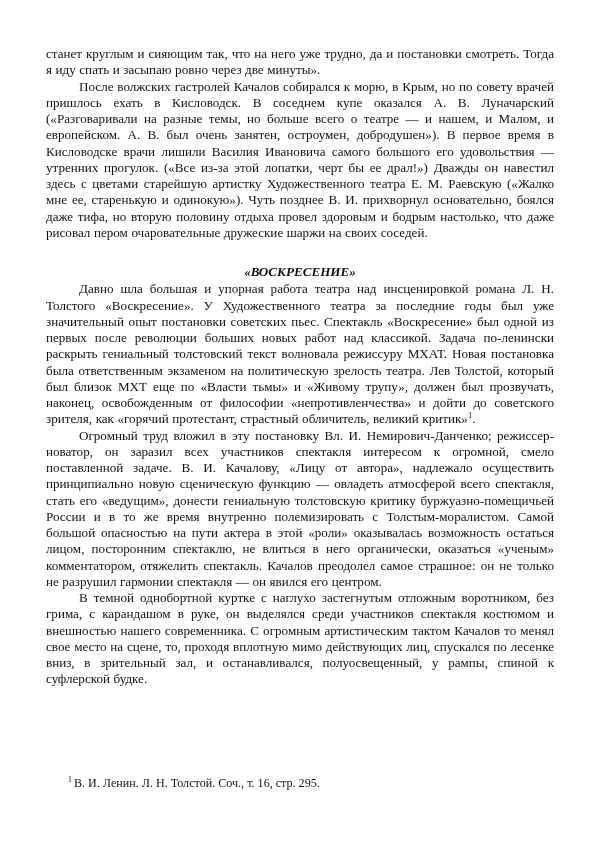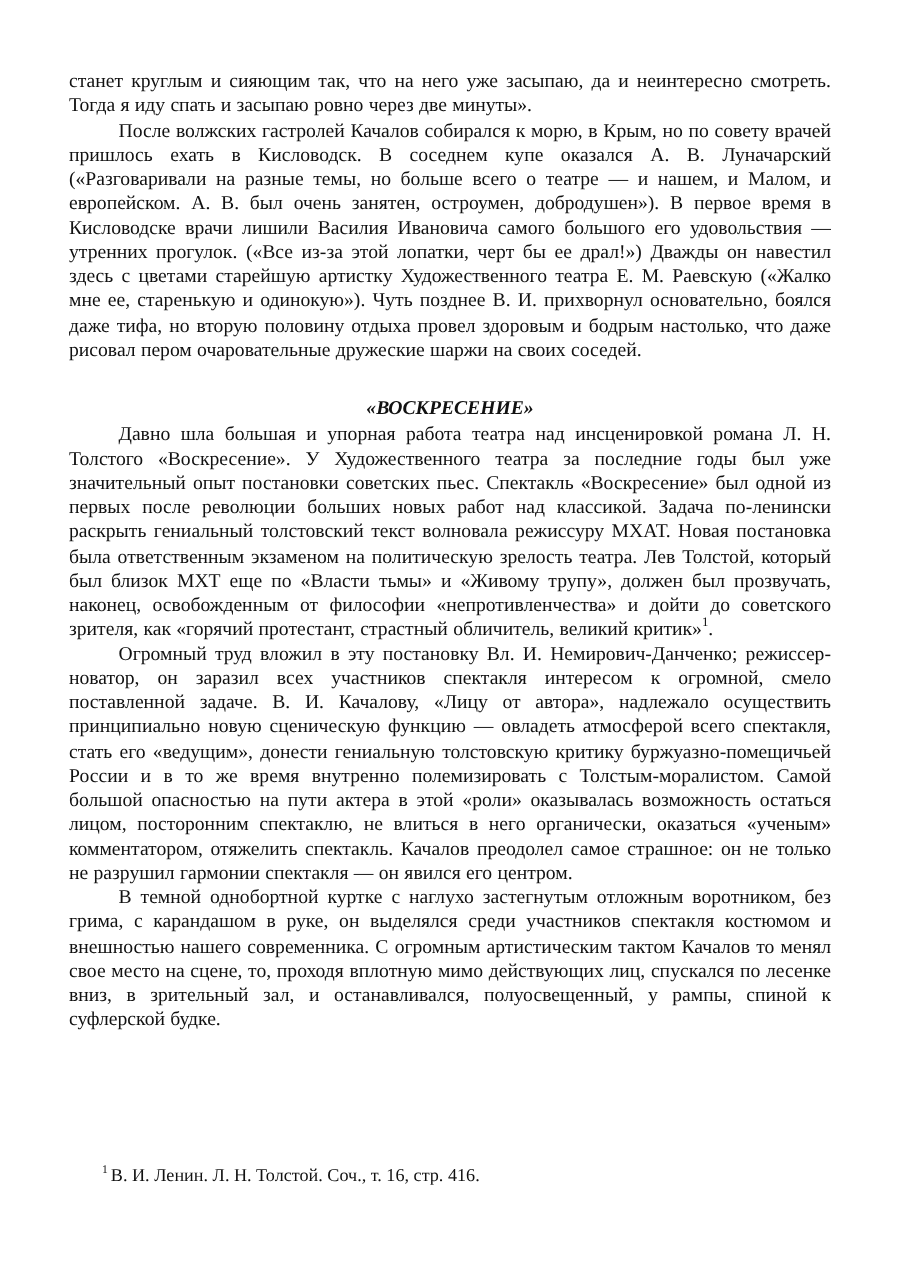--- a/index.html
+++ b/index.html
@@ -82,35 +82,35 @@
     padding-right: 2px;
   }
 </style>
 </head>
 <body>
 
 <div class="page">
 
   <div class="text-column">
 
-    <p class="body-par no-indent">станет круглым и сияющим так, что на него уже засыпаю, да и неинтересно смотреть. Тогда я иду спать и засыпаю ровно через две минуты».</p>
+    <p class="body-par no-indent">станет круглым и сияющим так, что на него уже трудно, да и постановки смотреть. Тогда я иду спать и засыпаю ровно через две минуты».</p>
 
     <p class="body-par">После волжских гастролей Качалов собирался к морю, в Крым, но по совету врачей пришлось ехать в Кисловодск. В соседнем купе оказался А. В. Луначарский («Разговаривали на разные темы, но больше всего о театре — и нашем, и Малом, и европейском. А. В. был очень занятен, остроумен, добродушен»). В первое время в Кисловодске врачи лишили Василия Ивановича самого большого его удовольствия — утренних прогулок. («Все из-за этой лопатки, черт бы ее драл!») Дважды он навестил здесь с цветами старейшую артистку Художественного театра Е. М. Раевскую («Жалко мне ее, старенькую и одинокую»). Чуть позднее В. И. прихворнул основательно, боялся даже тифа, но вторую половину отдыха провел здоровым и бодрым настолько, что даже рисовал пером очаровательные дружеские шаржи на своих соседей.</p>
 
     <div class="spacer-before-heading"></div>
 
     <p class="section-heading">«ВОСКРЕСЕНИЕ»</p>
 
     <div class="spacer-after-heading"></div>
 
     <p class="body-par"><span>Давно шла большая и упорная работа театра над инсценировкой романа Л. Н. Толстого «Воскресение». У Художественного театра за последние годы был уже значительный опыт постановки советских пьес. Спектакль «Воскресение» был одной из первых после революции больших новых работ над классикой. Задача по-ленински раскрыть гениальный толстовский текст волновала режиссуру МХАТ. Новая постановка была ответственным экзаменом на политическую зрелость театра. Лев Толстой, который был близок МХТ еще по «Власти тьмы» и «Живому трупу», должен был прозвучать, наконец, освобожденным от философии «непротивленчества» и дойти до советского зрителя, как «горячий протестант, страстный обличитель, великий критик»</span><sup>1</sup><span>.</span></p>
 
     <p class="body-par">Огромный труд вложил в эту постановку Вл. И. Немирович-Данченко; режиссер-новатор, он заразил всех участников спектакля интересом к огромной, смело поставленной задаче. В. И. Качалову, «Лицу от автора», надлежало осуществить принципиально новую сценическую функцию — овладеть атмосферой всего спектакля, стать его «ведущим», донести гениальную толстовскую критику буржуазно-помещичьей России и в то же время внутренно полемизировать с Толстым-моралистом. Самой большой опасностью на пути актера в этой «роли» оказывалась возможность остаться лицом, посторонним спектаклю, не влиться в него органически, оказаться «ученым» комментатором, отяжелить спектакль. Качалов преодолел самое страшное: он не только не разрушил гармонии спектакля — он явился его центром.</p>
 
     <p class="body-par">В темной однобортной куртке с наглухо застегнутым отложным воротником, без грима, с карандашом в руке, он выделялся среди участников спектакля костюмом и внешностью нашего современника. С огромным артистическим тактом Качалов то менял свое место на сцене, то, проходя вплотную мимо действующих лиц, спускался по лесенке вниз, в зрительный зал, и останавливался, полуосвещенный, у рампы, спиной к суфлерской будке.</p>
 
   </div>
 
   <div class="footnote-zone">
-    <p class="footnote"><span class="fn-marker">1</span><span>В. И. Ленин. Л. Н. Толстой. Соч., т. 16, стр. 416.</span></p>
+    <p class="footnote"><span class="fn-marker">1</span><span>В. И. Ленин. Л. Н. Толстой. Соч., т. 16, стр. 295.</span></p>
   </div>
 
 </div>
 
 </body></html>

